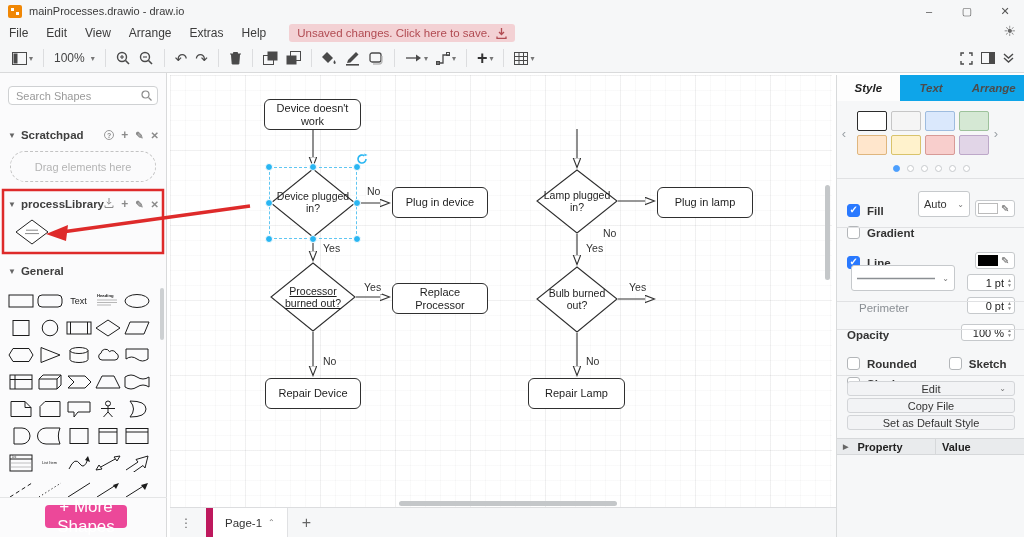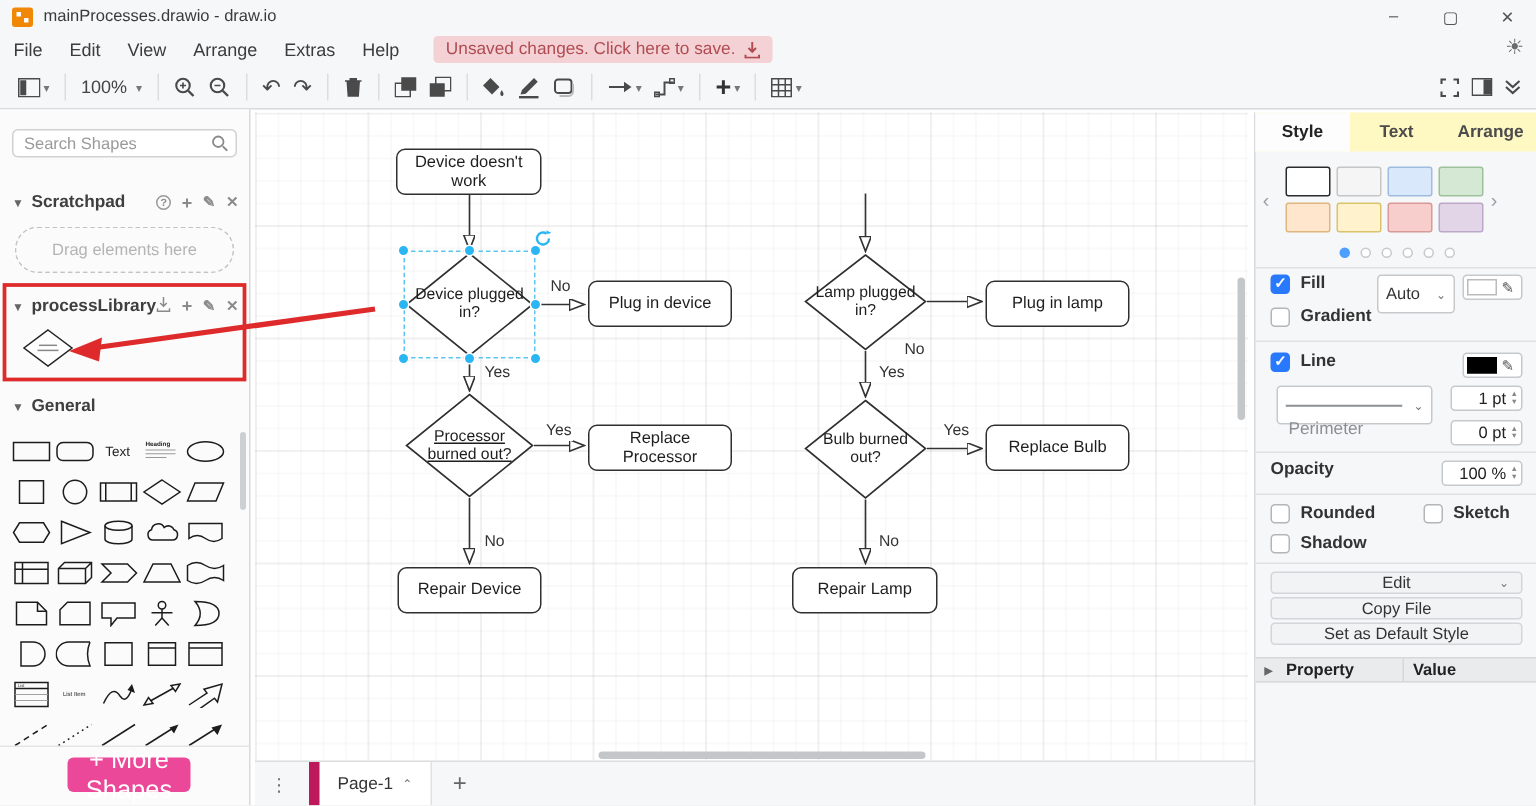--- a/index.html
+++ b/index.html
@@ -62,32 +62,32 @@
   .dlabel{position:absolute;width:74px;text-align:center;font-size:10.5px;color:#1e1e1e;line-height:1.15;}
   .elabel{position:absolute;font-size:10.5px;color:#333;background:#fff;padding:0 1px;line-height:1.1;}
   .sel-box{position:absolute;left:99px;top:92px;width:88px;height:72px;border:1px dashed #5fc6f2;}
   .handle{position:absolute;width:8px;height:8px;border-radius:50%;background:#29b6f2;border:1px solid #fff;}
   .rotate-ico{position:absolute;left:186px;top:78px;color:#29b6f2;}
   .hscroll{position:absolute;left:229px;top:426px;width:218px;height:5px;background:#c4c7c9;border-radius:2.5px;}
   .vscroll{position:absolute;left:655px;top:110px;width:5px;height:95px;background:#c4c7c9;border-radius:2.5px;}
 
   
   .right-panel{position:absolute;left:836px;top:75px;width:188px;height:462px;background:#f6f7f8;border-left:1px solid #d8dadb;}
-  .rp-tabs{position:absolute;left:0;top:0;width:188px;height:26px;background:#fef9c3;display:flex;}
+  .rp-tabs{position:absolute;left:0;top:0;width:188px;height:26px;background:#0ea5e9;display:flex;font-style:italic;}
   .rp-tab{flex:1;display:flex;align-items:center;justify-content:center;font-size:11.5px;font-weight:bold;color:#4c4c4c;}
   .rp-tab.active{background:#fdfdfd;color:#222;}
   .carousel{position:absolute;left:0;top:33px;width:188px;height:50px;display:flex;align-items:center;}
   .car-chev{width:14px;text-align:center;color:#9aa0a5;font-size:13px;}
   .swatch-grid{display:grid;grid-template-columns:repeat(4,30px);grid-auto-rows:20px;gap:4px;margin-left:6px;}
   .swatch{border-radius:2px;}
   .dots{position:absolute;left:0;top:90px;width:188px;display:flex;justify-content:center;gap:7px;}
   .dot{width:7px;height:7px;border-radius:50%;background:#fff;border:1px solid #c7cacd;}
   .dot.active{background:#4c9ffe;border-color:#4c9ffe;}
   .rp-divider{position:absolute;left:0;width:188px;height:1px;background:#e0e1e3;}
-  .rp-row{position:absolute;left:0;width:188px;height:18px;display:flex;align-items:flex-start;padding:0 10px;}
+  .rp-row{position:absolute;left:0;width:188px;height:18px;display:flex;align-items:flex-end;padding:0 10px;margin-top:16px;}
   .cb{width:13px;height:13px;border:1px solid #b3b6b9;border-radius:3px;background:#fff;margin-right:7px;flex:none;}
   .cb.checked{background:#2979ff;border-color:#2979ff;position:relative;}
   .cb.checked::after{content:"✓";position:absolute;left:1.5px;top:-1px;color:#fff;font-size:10px;font-weight:bold;}
   .rp-label{font-size:11.5px;font-weight:bold;color:#333;}
   .rp-label.plain{font-weight:normal;color:#8a8f94;}
   .rp-select{height:17px;background:#fff;border:1px solid #c6c9cc;border-radius:3px;display:flex;align-items:center;padding:12px 5px;font-size:11px;color:#333;gap:6px;}
   .rp-spin{height:17px;background:#fff;border:1px solid #c6c9cc;border-radius:3px;display:flex;align-items:center;justify-content:flex-end;font-size:11px;color:#222;padding:0 2px 0 4px;}
   .spin-arrows{display:flex;flex-direction:column;font-size:5px;color:#888;line-height:0.9;margin-left:3px;}
   .color-btn{width:40px;height:17px;background:#fff;border:1px solid #c6c9cc;border-radius:3px;display:flex;align-items:center;padding:2px;gap:3px;}
   .color-chip{width:20px;height:11px;border:1px solid #bbb;}
@@ -568,21 +568,20 @@
     <div class="node" style="left:95px;top:303px;width:96px;height:31px;">Repair Device</div>
 
     <span class="elabel" style="left:196px;top:111px;">No</span>
     <span class="elabel" style="left:152px;top:168px;">Yes</span>
     <span class="elabel" style="left:193px;top:207px;">Yes</span>
     <span class="elabel" style="left:152px;top:281px;">No</span>
 
     <div class="dlabel" style="left:370px;top:114px;">Lamp plugged in?</div>
     <div class="node" style="left:487px;top:112px;width:96px;height:31px;">Plug in lamp</div>
     <div class="dlabel" style="left:370px;top:212px;">Bulb burned out?</div>
-    <div class="node" style="left:487px;top:208px;width:96px;height:31px;">Replace Bulb</div>
     <div class="node" style="left:358px;top:303px;width:97px;height:31px;">Repair Lamp</div>
 
     <span class="elabel" style="left:432px;top:153px;">No</span>
     <span class="elabel" style="left:415px;top:168px;">Yes</span>
     <span class="elabel" style="left:458px;top:207px;">Yes</span>
     <span class="elabel" style="left:415px;top:281px;">No</span>
 
     <div class="sel-box"></div>
     <div class="handle" style="left:95px;top:88px;"></div>
     <div class="handle" style="left:139px;top:88px;"></div>

